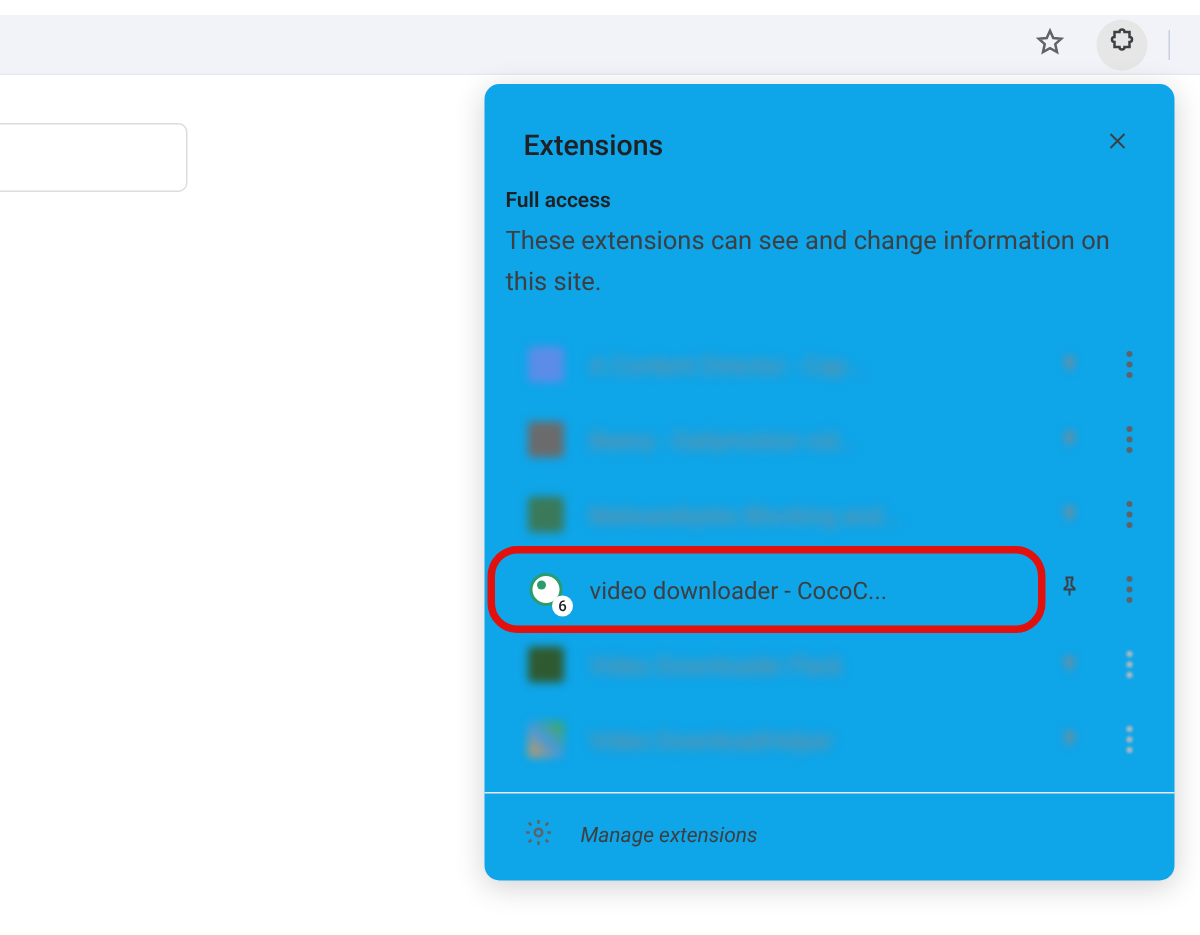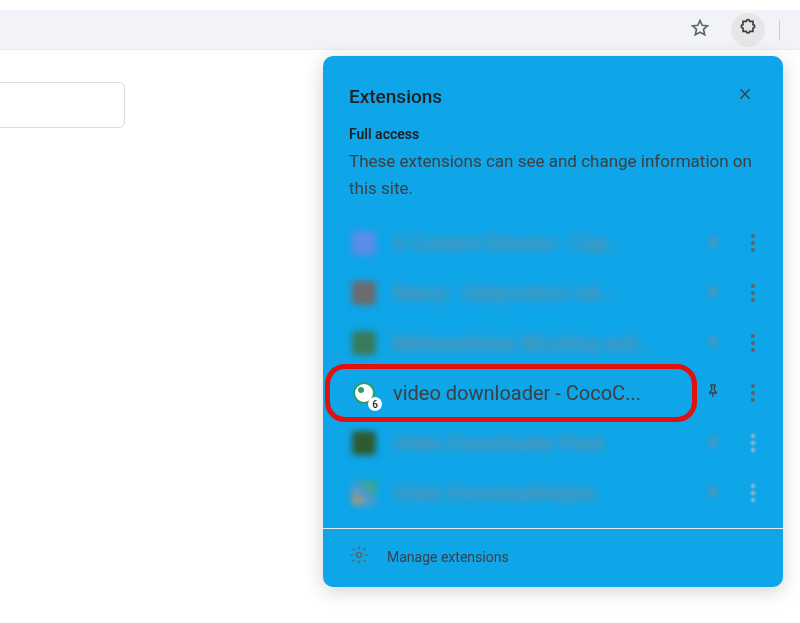--- a/index.html
+++ b/index.html
@@ -77,21 +77,21 @@
       font-size: 19px;
       font-weight: 500;
       color: #202124;
     }
     .close-btn {
       cursor: pointer;
       padding: 4px;
     }
     .close-btn svg { width: 16px; height: 16px; }
     .section {
-      padding: 6px 26px 12px 26px;
+      padding: 6px 26px 12px 14px;
     }
     .section-title {
       font-size: 14px;
       font-weight: 600;
       color: #202124;
       margin-bottom: 6px;
     }
     .section-desc {
       font-size: 17px;
       color: #3c4043;
@@ -118,21 +118,21 @@
       flex-shrink: 0;
     }
     .ext-icon-blur {
       width: 24px;
       height: 24px;
       filter: blur(3px);
       border-radius: 3px;
     }
     .ext-name {
       flex: 1;
-      font-size: 20px;
+      font-size: 16px;
       color: #3c4043;
       white-space: nowrap;
       overflow: hidden;
       text-overflow: ellipsis;
     }
     .ext-name.blurred {
       filter: blur(4px);
       color: #888;
     }
     .pin-btn {
@@ -210,20 +210,21 @@
       height: 1px;
       background: #e8eaed;
       margin: 6px 0 0 0;
     }
     .manage-row {
       display: flex;
       align-items: center;
       gap: 18px;
       padding: 16px 44px 18px 26px;
       cursor: pointer;
+      font-style: italic;
     }
     .manage-row svg { width: 20px; height: 20px; }
     .manage-label {
       font-size: 14px;
       color: #3c4043;
     }
   </style>
 </head>
 <body>
 

